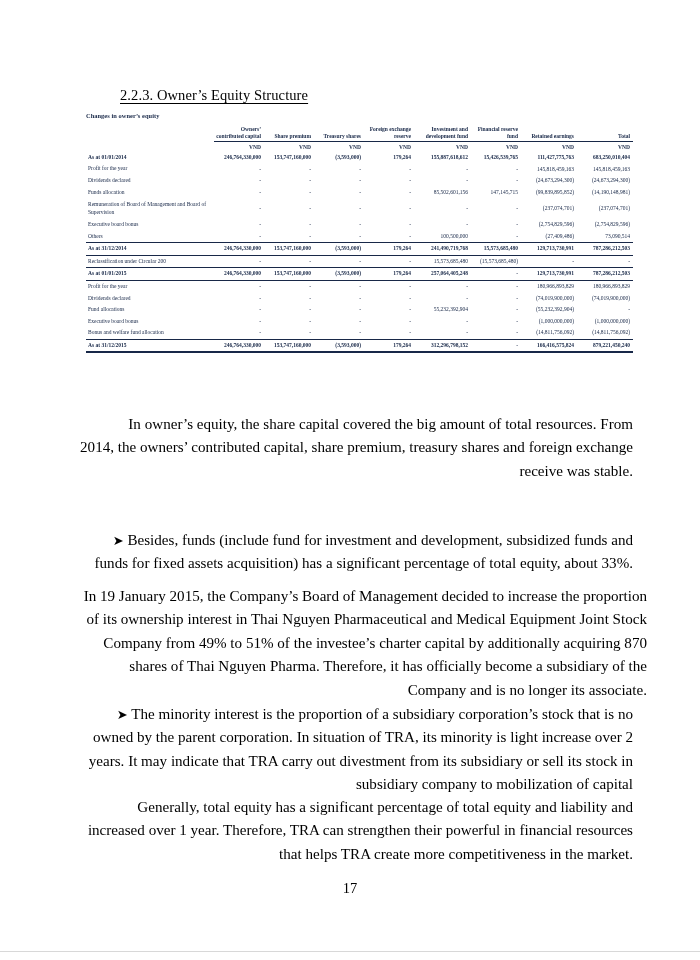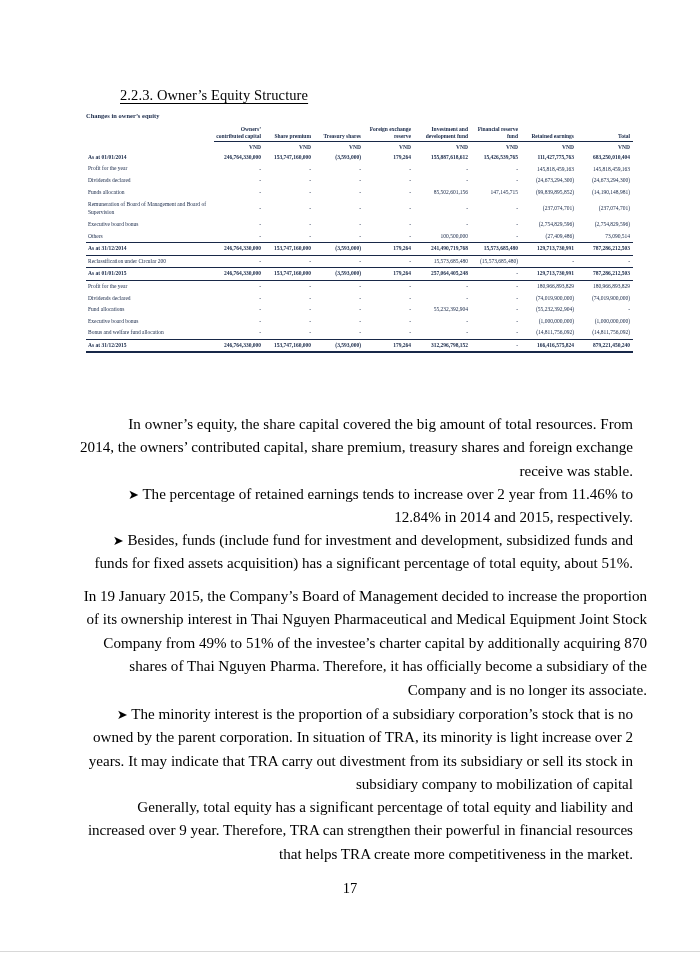--- a/index.html
+++ b/index.html
@@ -362,36 +362,33 @@
             <td>879,221,450,240</td>
           </tr>
         </tbody>
     </table>
   </div>
 
   <div class="body-text" style="top:413px;">
     <p class="para">In owner’s equity, the share capital covered the big amount of total resources. From 2014, the owners’ contributed capital, share premium, treasury shares and foreign exchange receive was stable.</p>
   </div>
 
-  <div class="body-text" style="top:483px;">
-    <p class="bullet"><span class="arrow">➤</span> <span>The percentage of retained earnings tends to increase over 2 year from 11.46% to 12.84% in 2014 and 2015, respectively.</span></p>
-  </div>
 
   <div class="body-text" style="top:529px;">
-    <p class="bullet"><span class="arrow">➤</span> <span>Besides, funds (include fund for investment and development, subsidized funds and funds for fixed assets acquisition) has a significant percentage of total equity, about 51%.</span></p>
+    <p class="bullet"><span class="arrow">➤</span> <span>Besides, funds (include fund for investment and development, subsidized funds and funds for fixed assets acquisition) has a significant percentage of total equity, about 33%.</span></p>
   </div>
 
   <div class="body-text" style="top:585px;margin-left:14px;">
     <p class="para flush">In 19 January 2015, the Company’s Board of Management decided to increase the proportion of its ownership interest in Thai Nguyen Pharmaceutical and Medical Equipment Joint Stock Company from 49% to 51% of the investee’s charter capital by additionally acquiring 870 shares of Thai Nguyen Pharma. Therefore, it has officially become a subsidiary of the Company and is no longer its associate.</p>
   </div>
 
   <div class="body-text" style="top:703px;">
     <p class="bullet"><span class="arrow">➤</span> <span>The minority interest is the proportion of a subsidiary corporation’s stock that is no owned by the parent corporation. In situation of TRA, its minority is light increase over 2 years. It may indicate that TRA carry out divestment from its subsidiary or sell its stock in subsidiary company to mobilization of capital</span></p>
   </div>
 
   <div class="body-text" style="top:796px;">
-    <p class="para">Generally, total equity has a significant percentage of total equity and liability and increased over 9 year. Therefore, TRA can strengthen their powerful in financial resources that helps TRA create more competitiveness in the market.</p>
+    <p class="para">Generally, total equity has a significant percentage of total equity and liability and increased over 1 year. Therefore, TRA can strengthen their powerful in financial resources that helps TRA create more competitiveness in the market.</p>
   </div>
 
   <div class="page-number">17</div>
 
   <div class="page-bottom-rule"></div>
 </div>
 
 </body></html>

